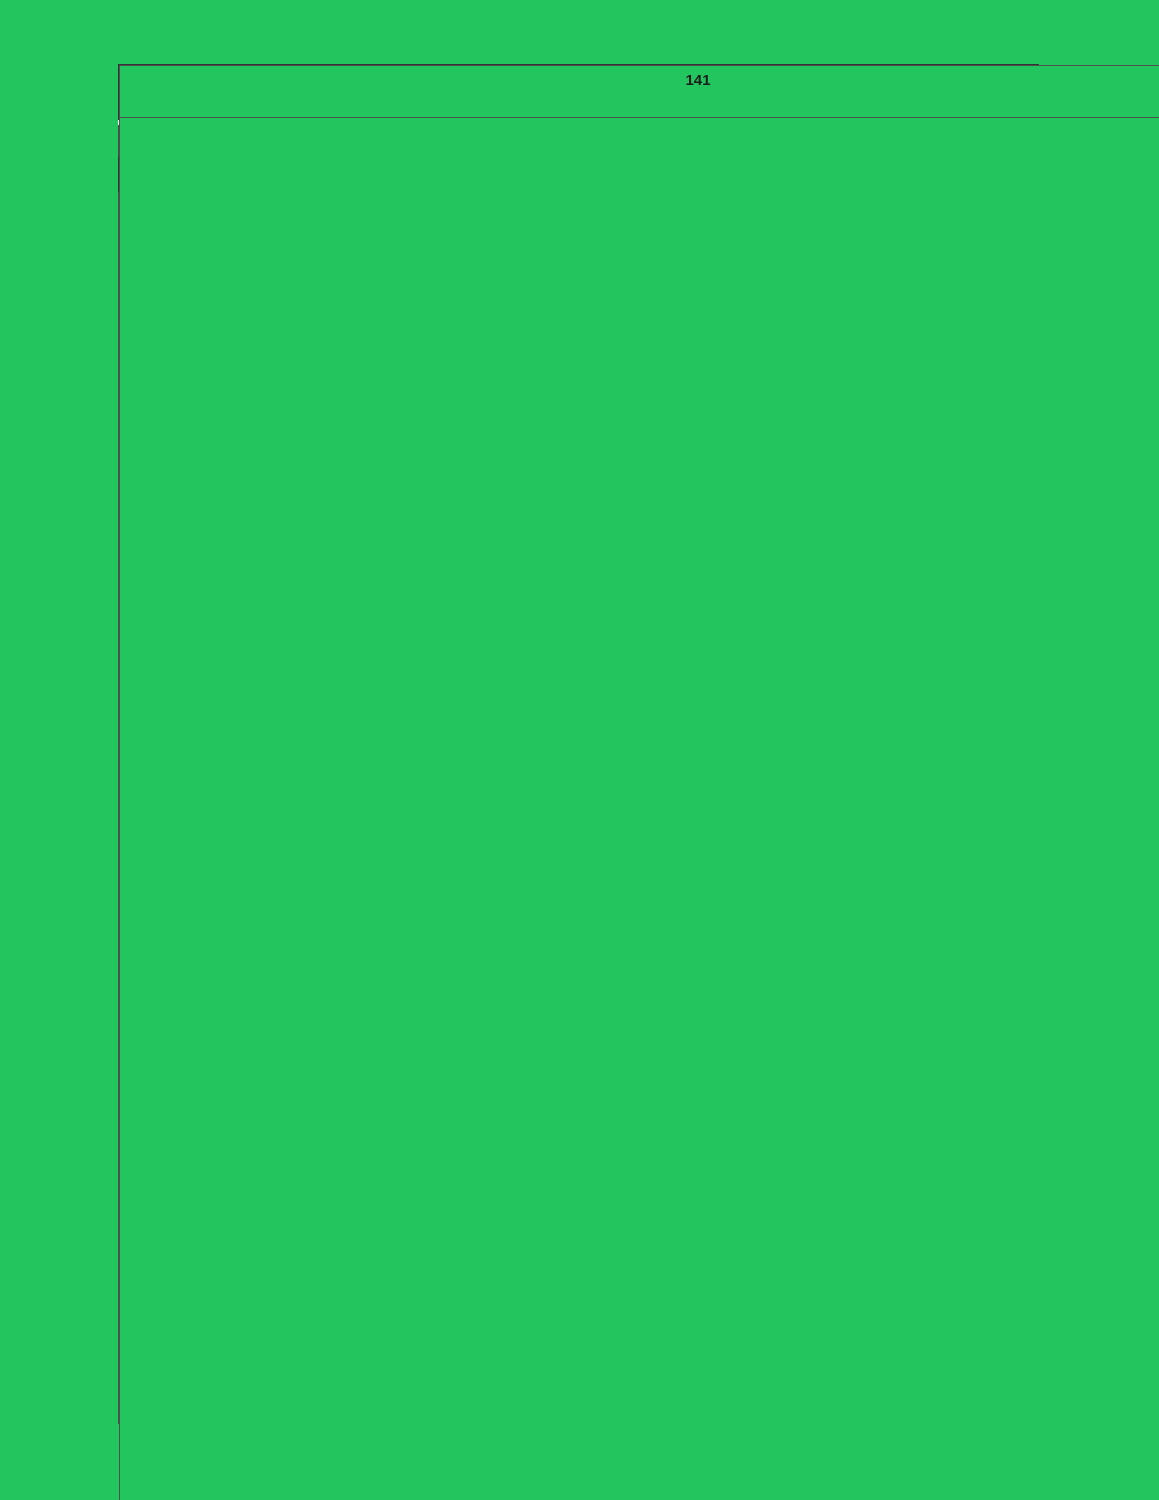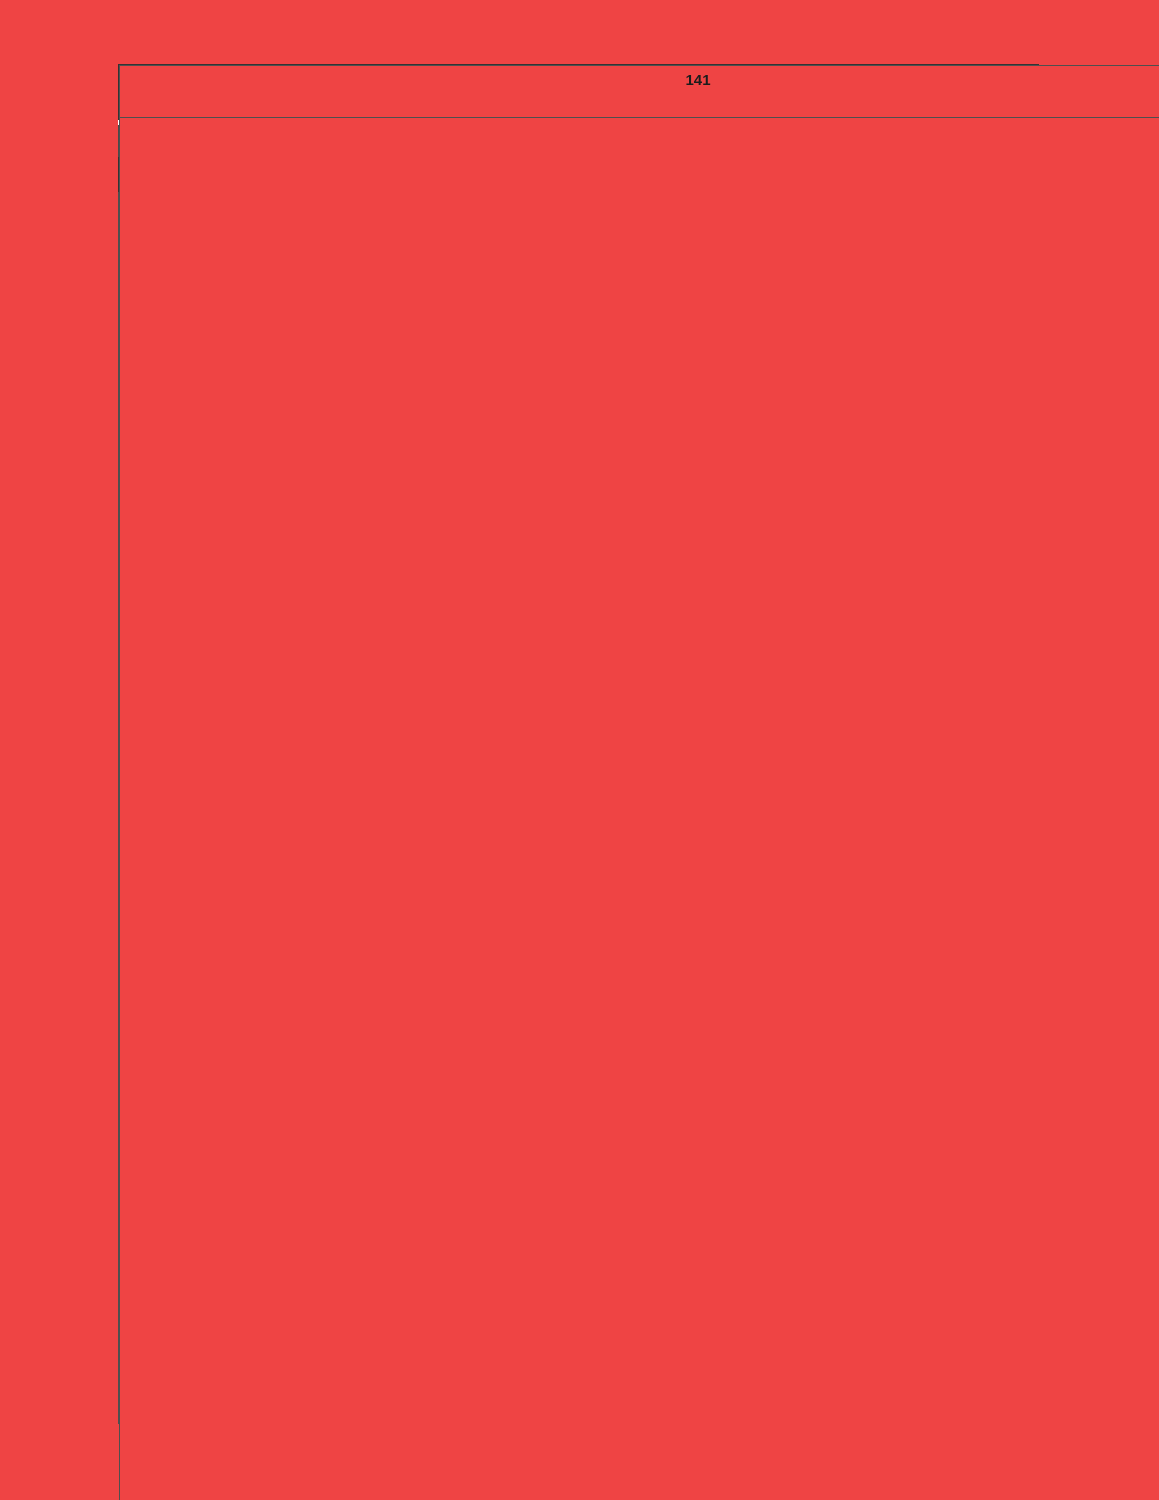--- a/index.html
+++ b/index.html
@@ -12,21 +12,21 @@
   *{box-sizing:border-box;}
   html,body{margin:0;padding:0;}
   body{
     width:1159px;height:1500px;
     background:#ffffff;
     font-family:"Liberation Sans", sans-serif;
     position:relative;
   }
   .page{
     position:absolute;left:0;top:0;width:1159px;height:1500px;
-    background:#ef4444;
+    background:#22c55e;
   }
   table.index-table{
     position:absolute;
     left:118px;top:64px;
     width:920px;
     border-collapse:collapse;
     table-layout:fixed;
   }
   col.c-no{width:172px;}
   col.c-name{width:610px;}

